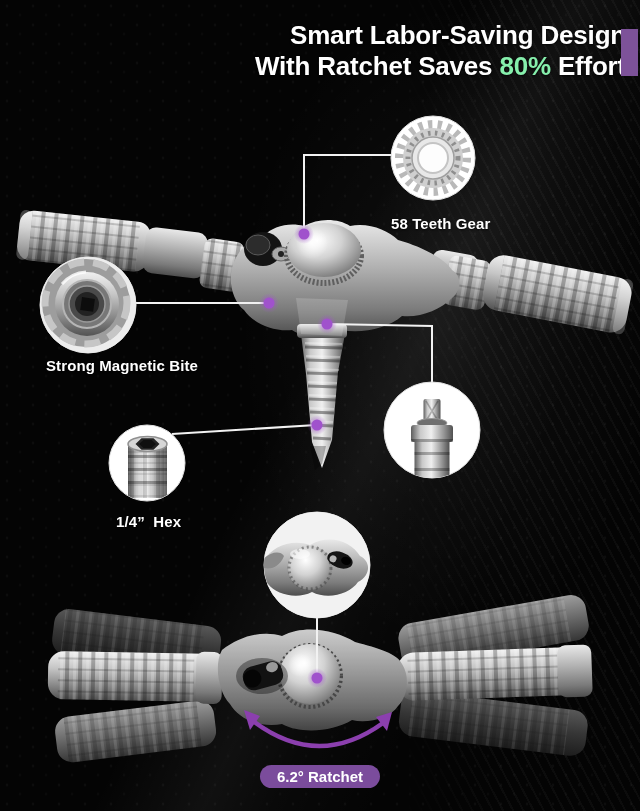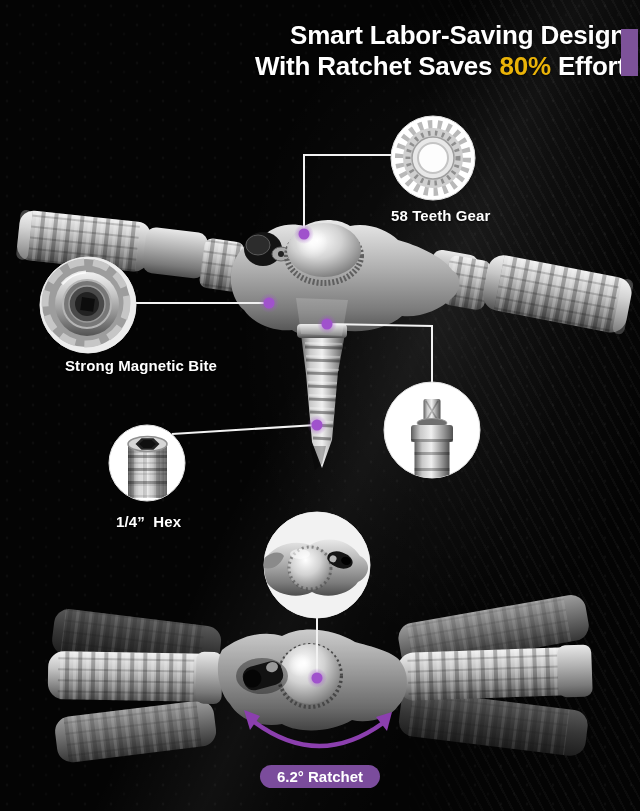--- a/index.html
+++ b/index.html
@@ -12,21 +12,21 @@
       radial-gradient(2.2px 2.8px at 7px 6px, rgba(255,255,255,0.055), transparent 75%),
       radial-gradient(2.2px 2.8px at 20px 15px, rgba(255,255,255,0.038), transparent 75%);
     background-size:100% 100%,100% 100%,26px 19px,26px 19px;}
   .texture-right{position:absolute;right:0;top:0;width:250px;height:100%;
     background:repeating-linear-gradient(62deg, rgba(255,255,255,0.035) 0 2px, transparent 2px 9px);
     -webkit-mask-image:linear-gradient(to left, #000 55%, transparent);
     mask-image:linear-gradient(to left, #000 55%, transparent);}
   .title{position:absolute;top:20px;right:14px;text-align:right;color:#fff;
          font-size:26px;font-weight:700;line-height:31px;letter-spacing:-0.2px;
          text-shadow:0 1px 2px rgba(0,0,0,0.8);z-index:5;}
-  .hl{color:#eab308;}
+  .hl{color:#86efac;}
   .title-accent-bar{position:absolute;top:29px;right:2px;width:17px;height:47px;background:#7d5299;z-index:5;}
   .label{position:absolute;color:#fff;font-size:15px;font-weight:600;letter-spacing:0.1px;z-index:5;
          text-shadow:0 1px 2px rgba(0,0,0,0.8);}
   .pre{white-space:pre;}
   .badge{position:absolute;top:765px;left:50%;transform:translateX(-50%);
          background:#7b4c9c;color:#fff;font-size:15px;font-weight:600;
          padding:3px 17px;border-radius:14px;z-index:5;}
   svg.art{position:absolute;inset:0;z-index:2;}
 </style>
 </head>
@@ -324,20 +324,20 @@
       <polygon points="392,712 376,717 387,731" fill="#8b3fae"></polygon>
     </g>
   </svg>
 
   <div class="title">
     <div>Smart Labor-Saving Design</div>
     <div><span>With Ratchet Saves </span><span class="hl">80%</span><span> Effort</span></div>
   </div>
   <div class="title-accent-bar"></div>
 
-  <div class="label" style="left:391px;top:207px;">58 Teeth Gear</div>
-  <div class="label" style="left:65px;top:357px;">Strong Magnetic Bite</div>
+  <div class="label" style="left:391px;top:215px;">58 Teeth Gear</div>
+  <div class="label" style="left:46px;top:357px;">Strong Magnetic Bite</div>
   <div class="label pre" style="left:116px;top:513px;">1/4”  Hex</div>
   <div class="label" style="left:374px;top:549px;line-height:17px;">
   </div>
 
   <div class="badge">6.2° Ratchet</div>
 </div>
 
 </body></html>

